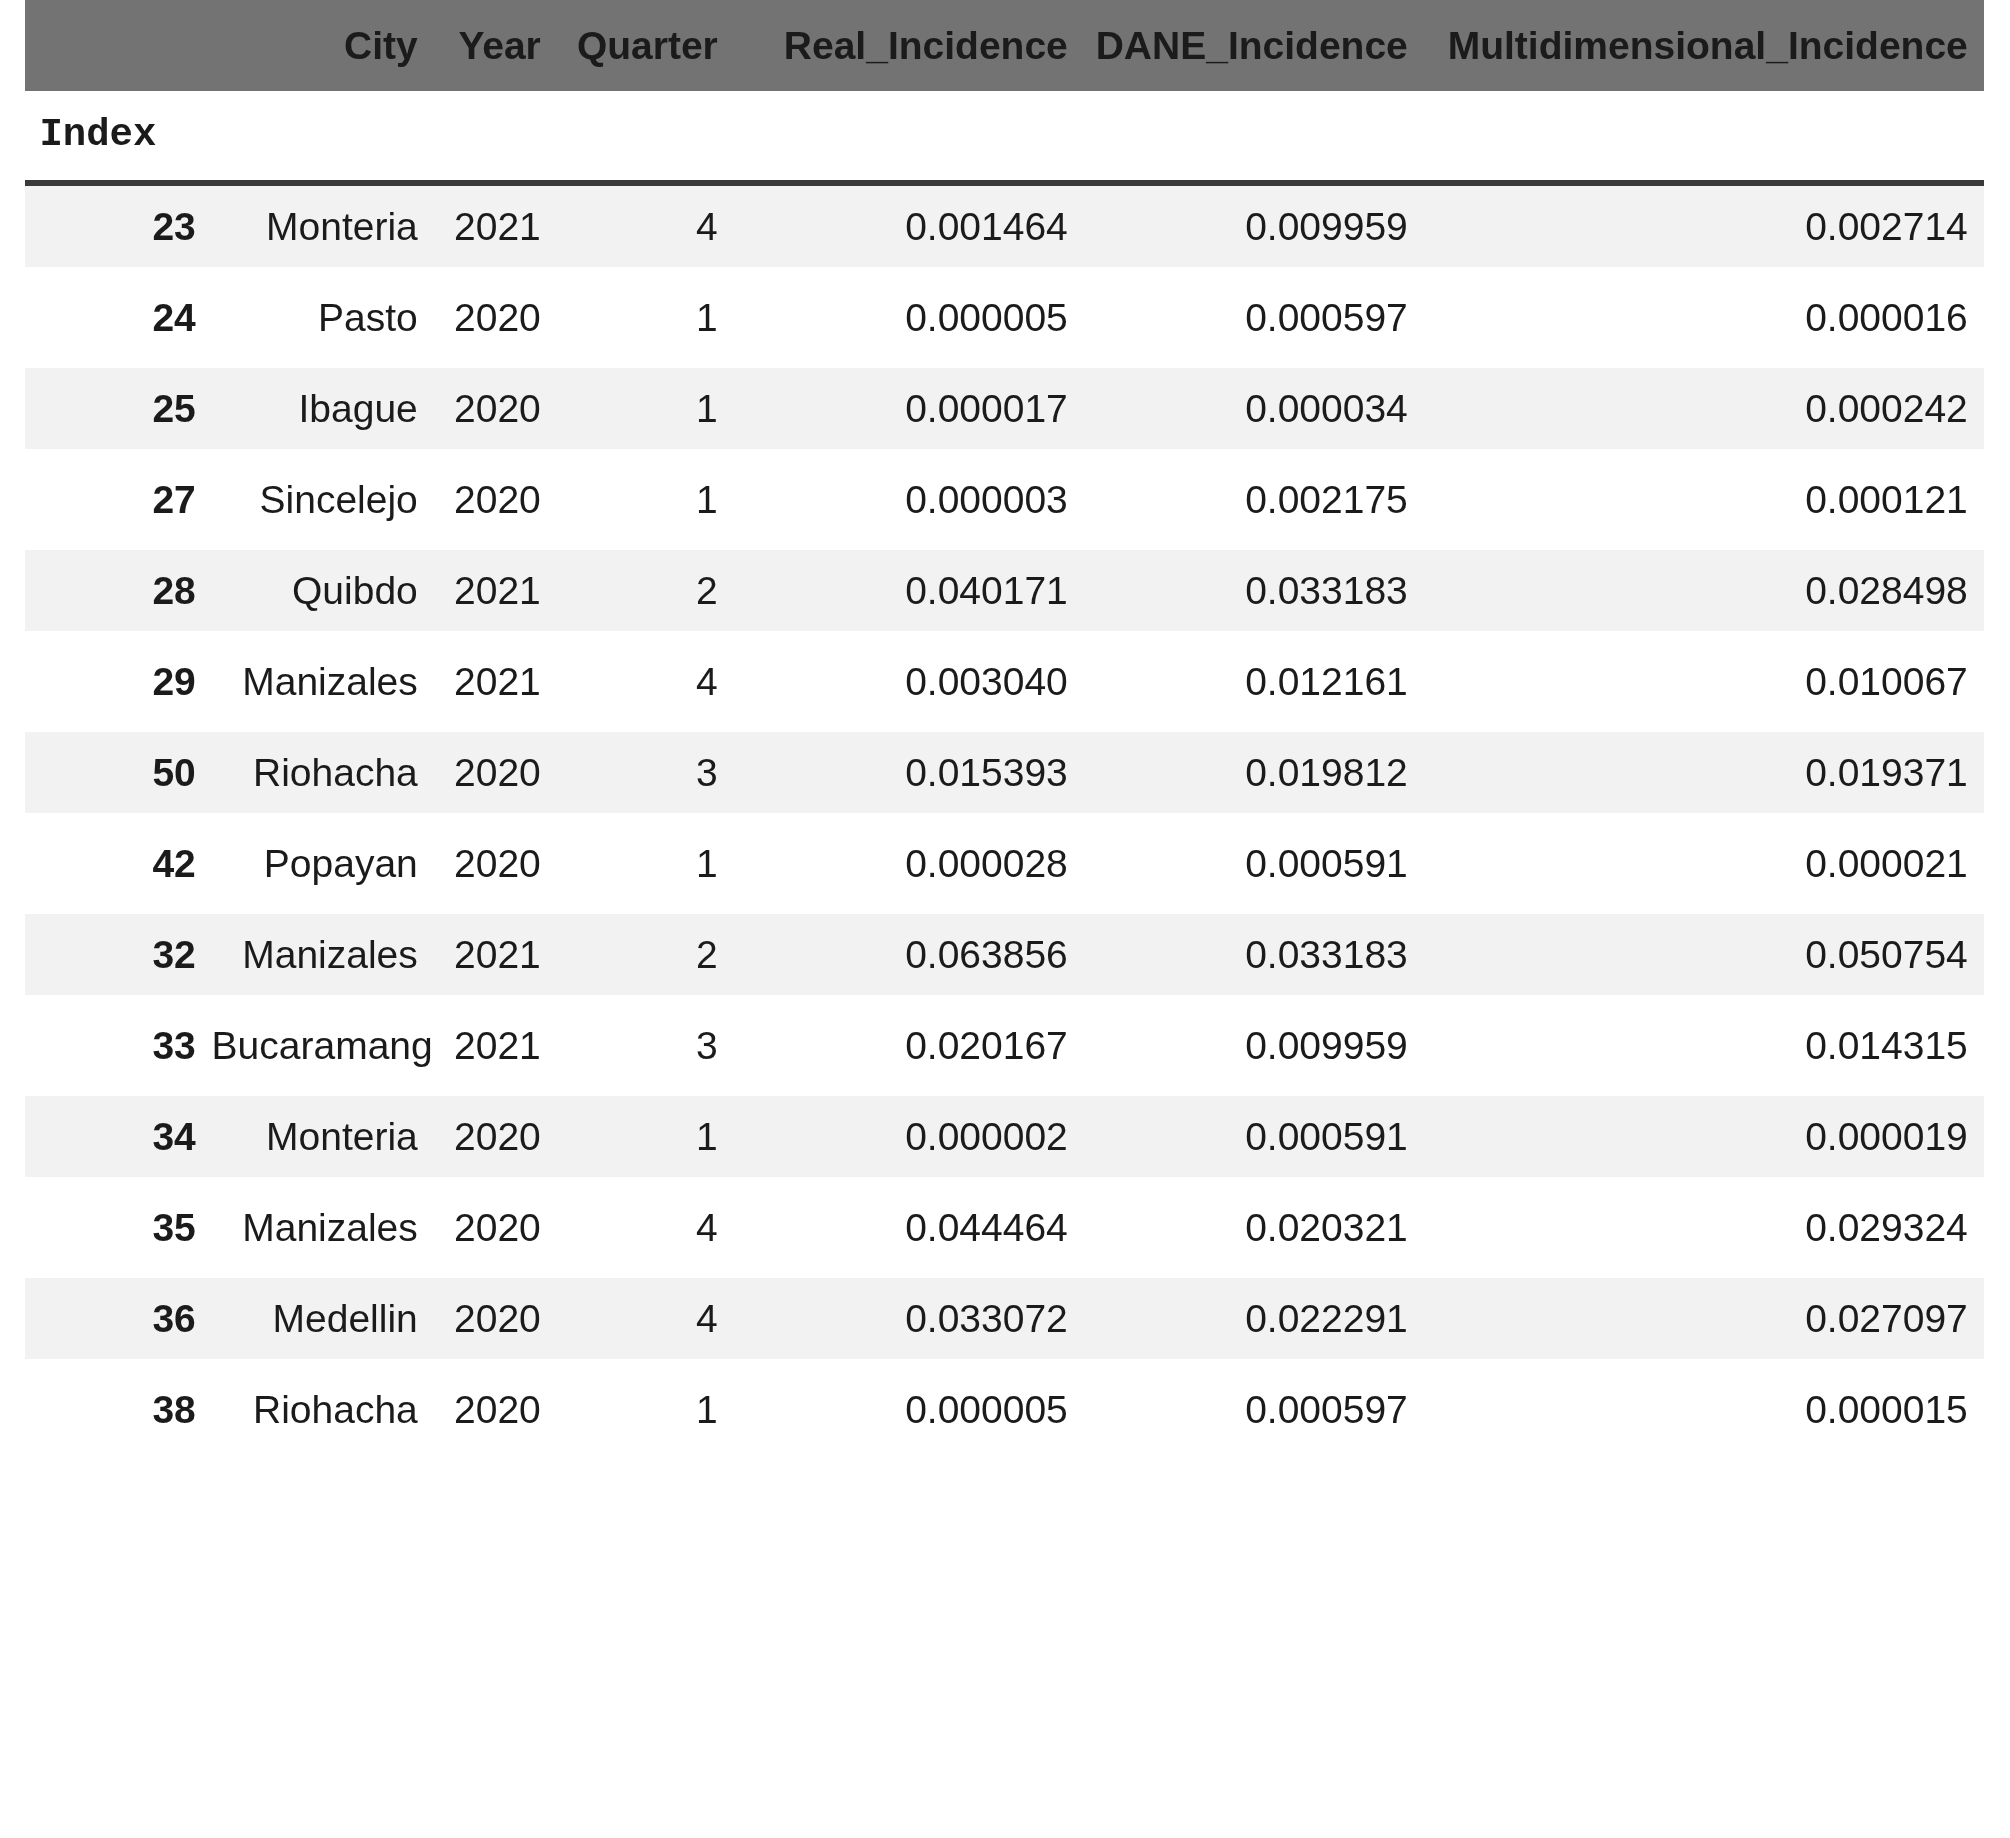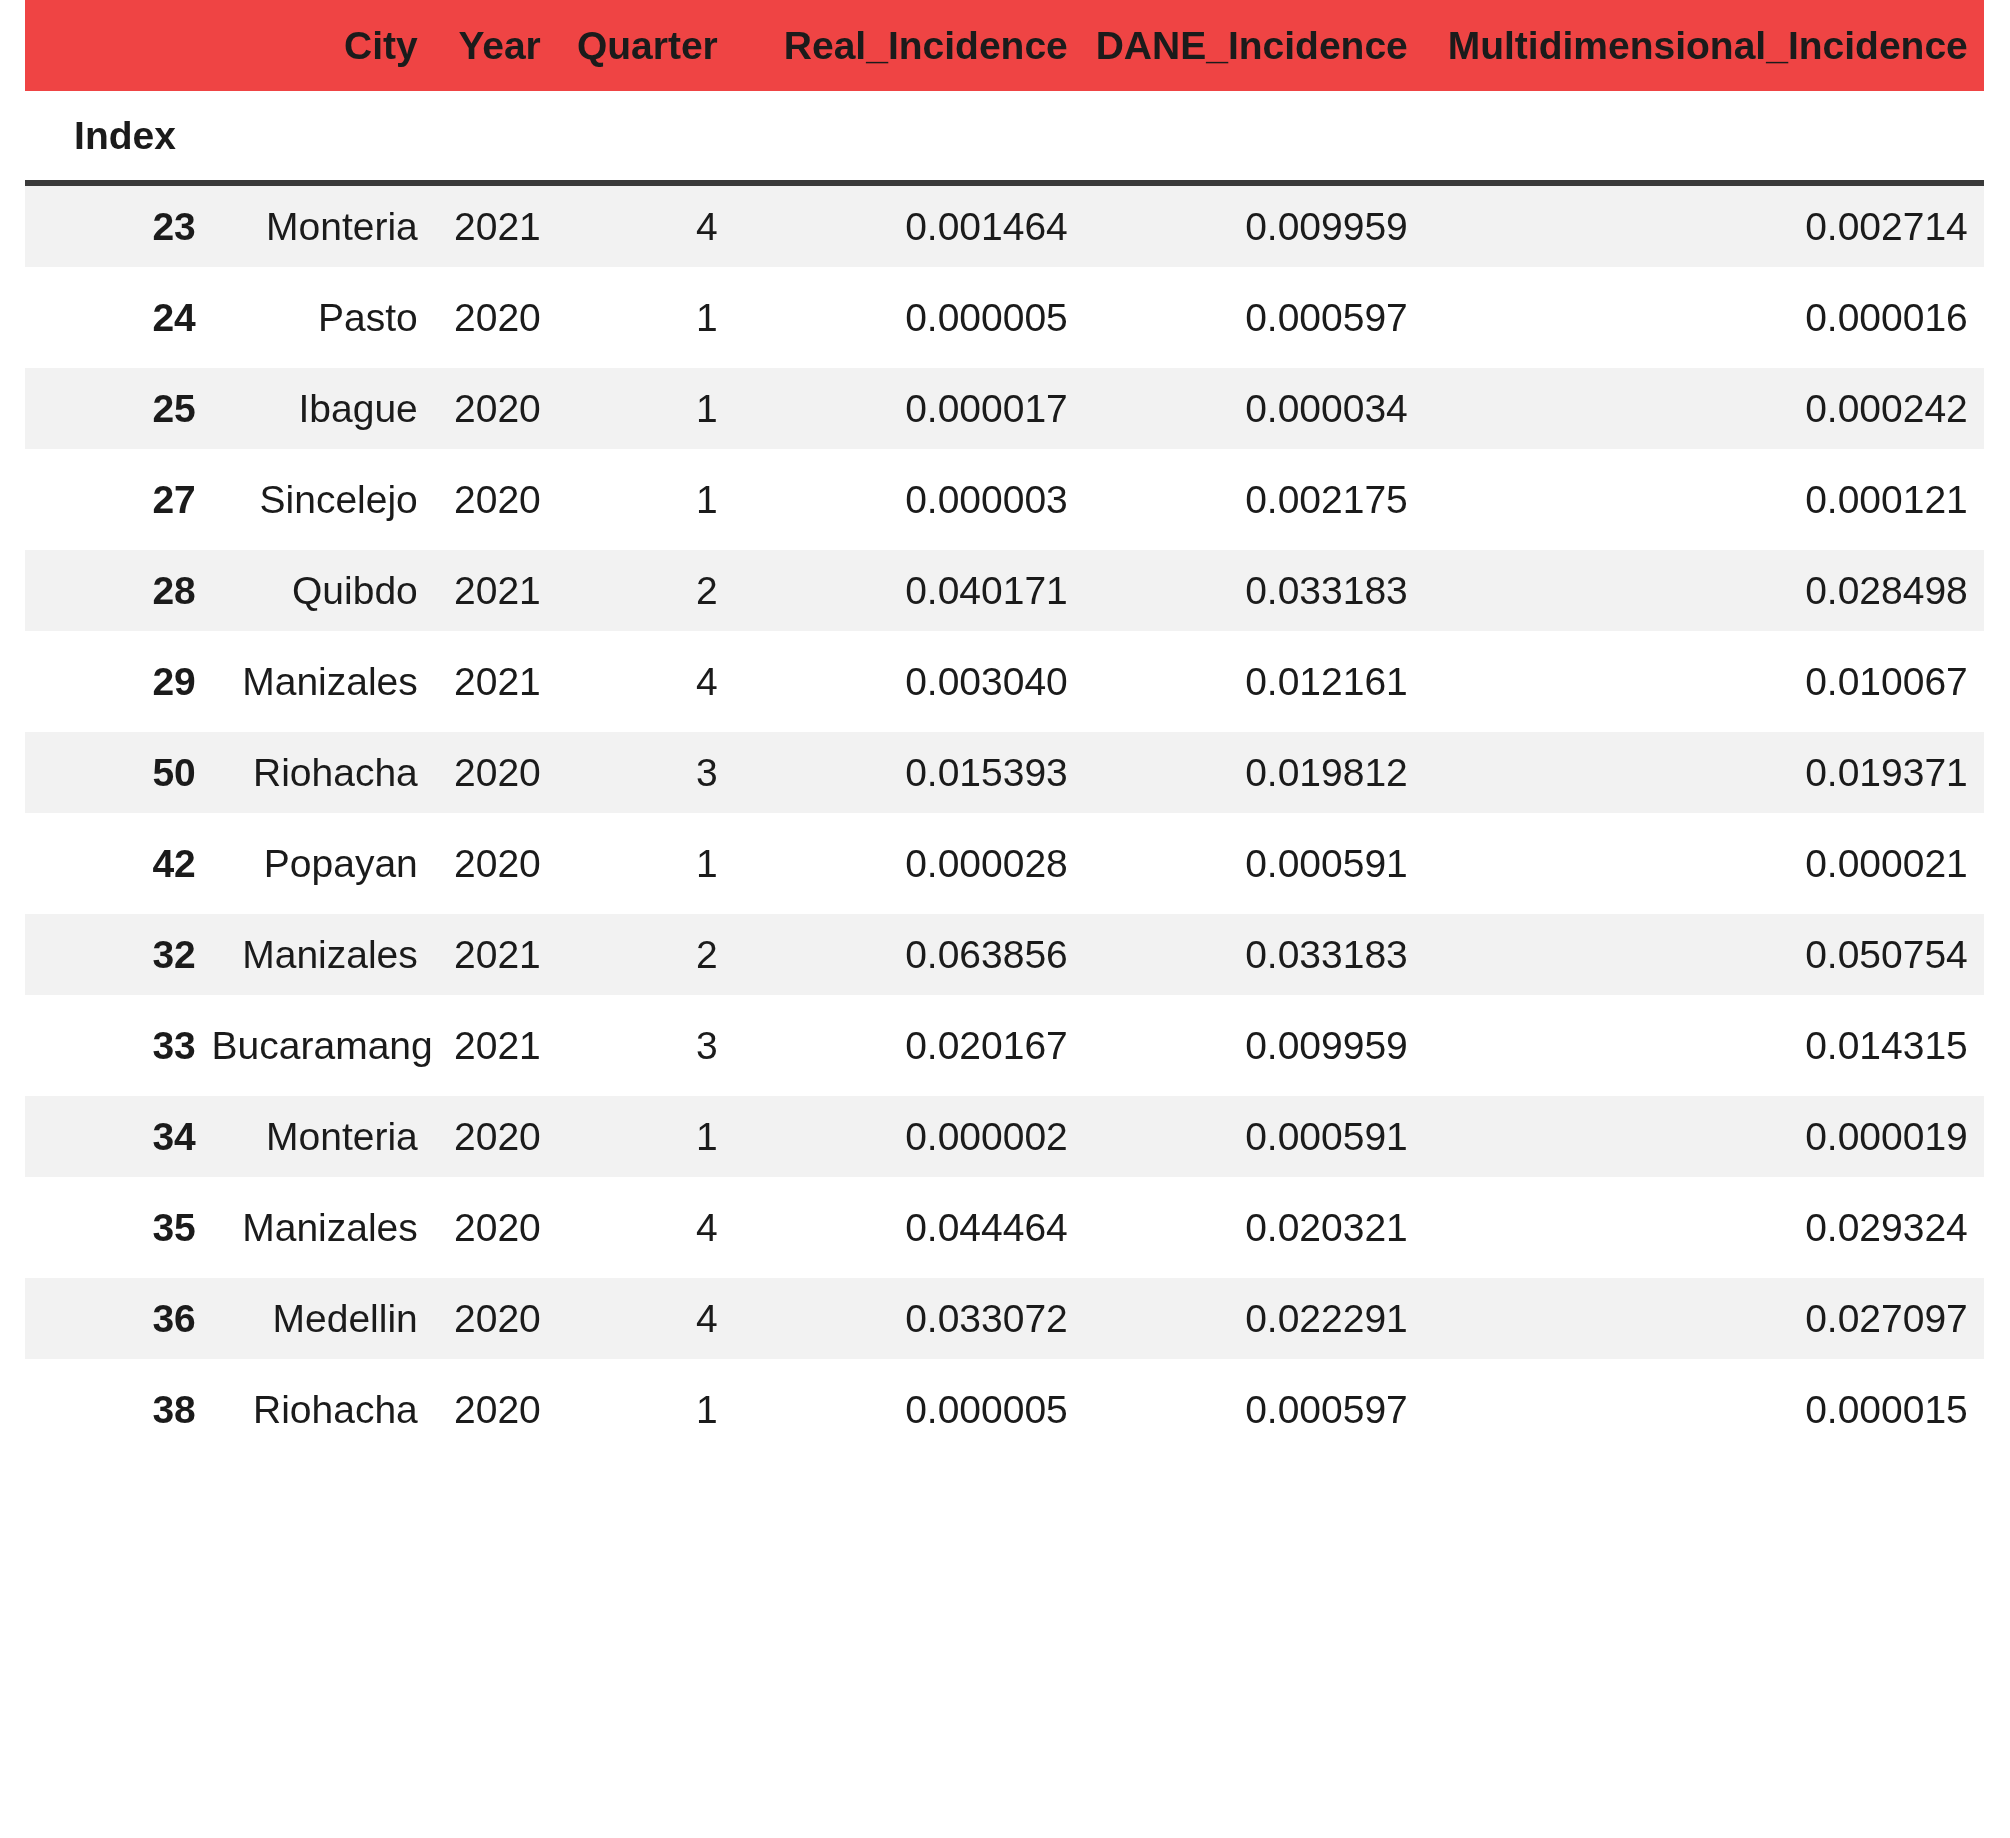--- a/index.html
+++ b/index.html
@@ -29,33 +29,34 @@
     overflow: hidden;
     white-space: nowrap;
   }
   
   tr.col-header-row th {
     height: 91px;
     vertical-align: middle;
     text-align: right;
     font-weight: bold;
     padding: 0 15.8px 0 0;
-    background: #ef4444;
+    background: #737373;
   }
   
   tr.index-label-row th, tr.index-label-row td {
     height: 87px;
     vertical-align: middle;
     border-bottom: 6.9px solid #3a3a3a;
     background: #ffffff;
   }
   tr.index-label-row th.index-label {
-    text-align: center;
+    text-align: left;
     font-weight: bold;
     padding-left: 14.8px;
+    font-family: Liberation Mono, monospace;
   }
   
   tbody th, tbody td {
     height: 81px;
     vertical-align: middle;
     text-align: right;
     padding: 0 15.8px 0 0;
     border-bottom: 10.8px solid #ffffff;
     background: #ffffff;
   }

